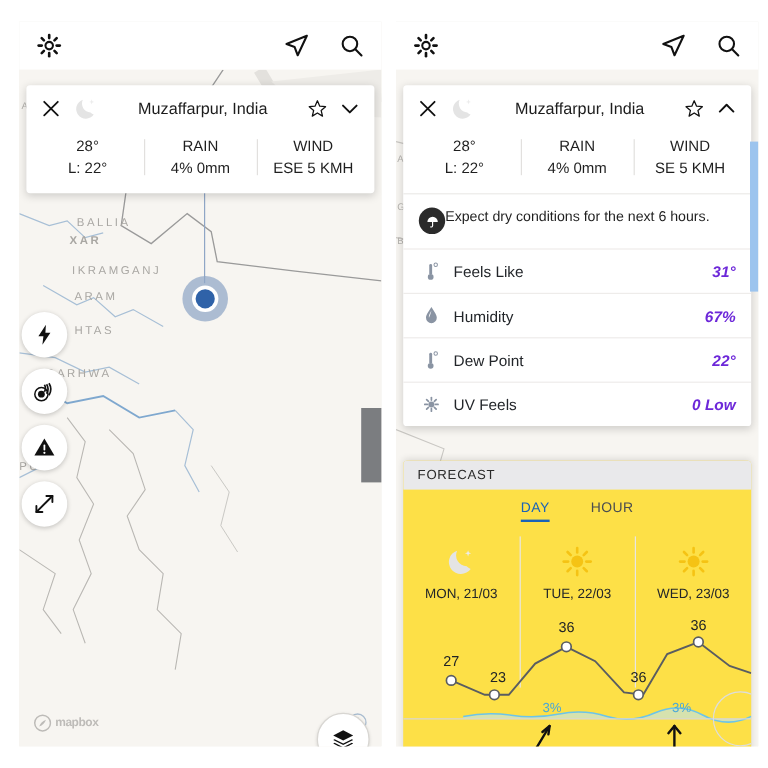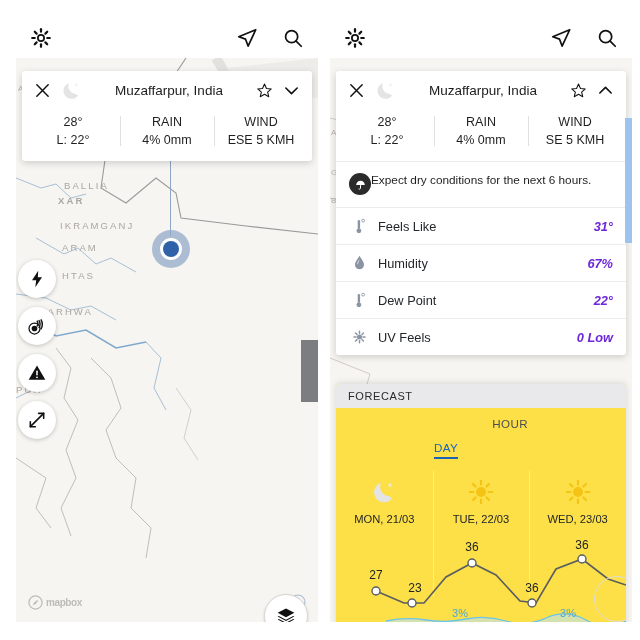--- a/index.html
+++ b/index.html
@@ -102,21 +102,21 @@
 
   
   .forecast {
     position: absolute; left: 6px; right: 6px; bottom: -6px; top: 366px;
     background: #fde047; border-radius: 3px 3px 0 0; box-shadow: 0 -1px 6px rgba(0,0,0,.12);
     z-index: 28; overflow: hidden;
   }
   .fc-head { background: #e9e9eb; padding: 6px 12px; font-size: 11px; color: #2a2a2a; letter-spacing: .6px; }
   .fc-tabs { display: flex; justify-content: center; gap: 34px; padding: 9px 0 4px; }
   .fc-tab { font-size: 11.6px; color: #4a4d50; letter-spacing: .4px; padding-bottom: 3px; }
-  .fc-tab.active { color: #1a63b8; border-bottom: 2px solid #1a63b8; margin-top: 24px; }
+  .fc-tab.active { color: #1a63b8; border-bottom: 2px solid #1a63b8; }
   .fc-body { position: relative; height: 196px; }
   .fc-cols { position: absolute; inset: 0; display: flex; }
   .fc-col { flex: 1; position: relative; }
   .fc-col + .fc-col::before { content:""; position:absolute; left:0; top:8px; height: 126px; width:1px; background:#e8e6e4; }
   .fc-ic { position: absolute; top: 16px; left: 50%; transform: translateX(-50%); width: 26px; height: 26px; }
   .fc-ic svg { width: 100%; height: 100%; }
   .fc-day { position: absolute; top: 50px; left: 0; right: 0; text-align: center; font-size: 11.2px; color: #232629; white-space: nowrap; }
   .fc-chart { position: absolute; left: 0; right: 0; top: 66px; height: 96px; }
   .fc-chart svg { width: 100%; height: 100%; display: block; overflow: visible; }
   .fc-wind { position: absolute; left: 0; right: 0; top: 160px; height: 40px; }

